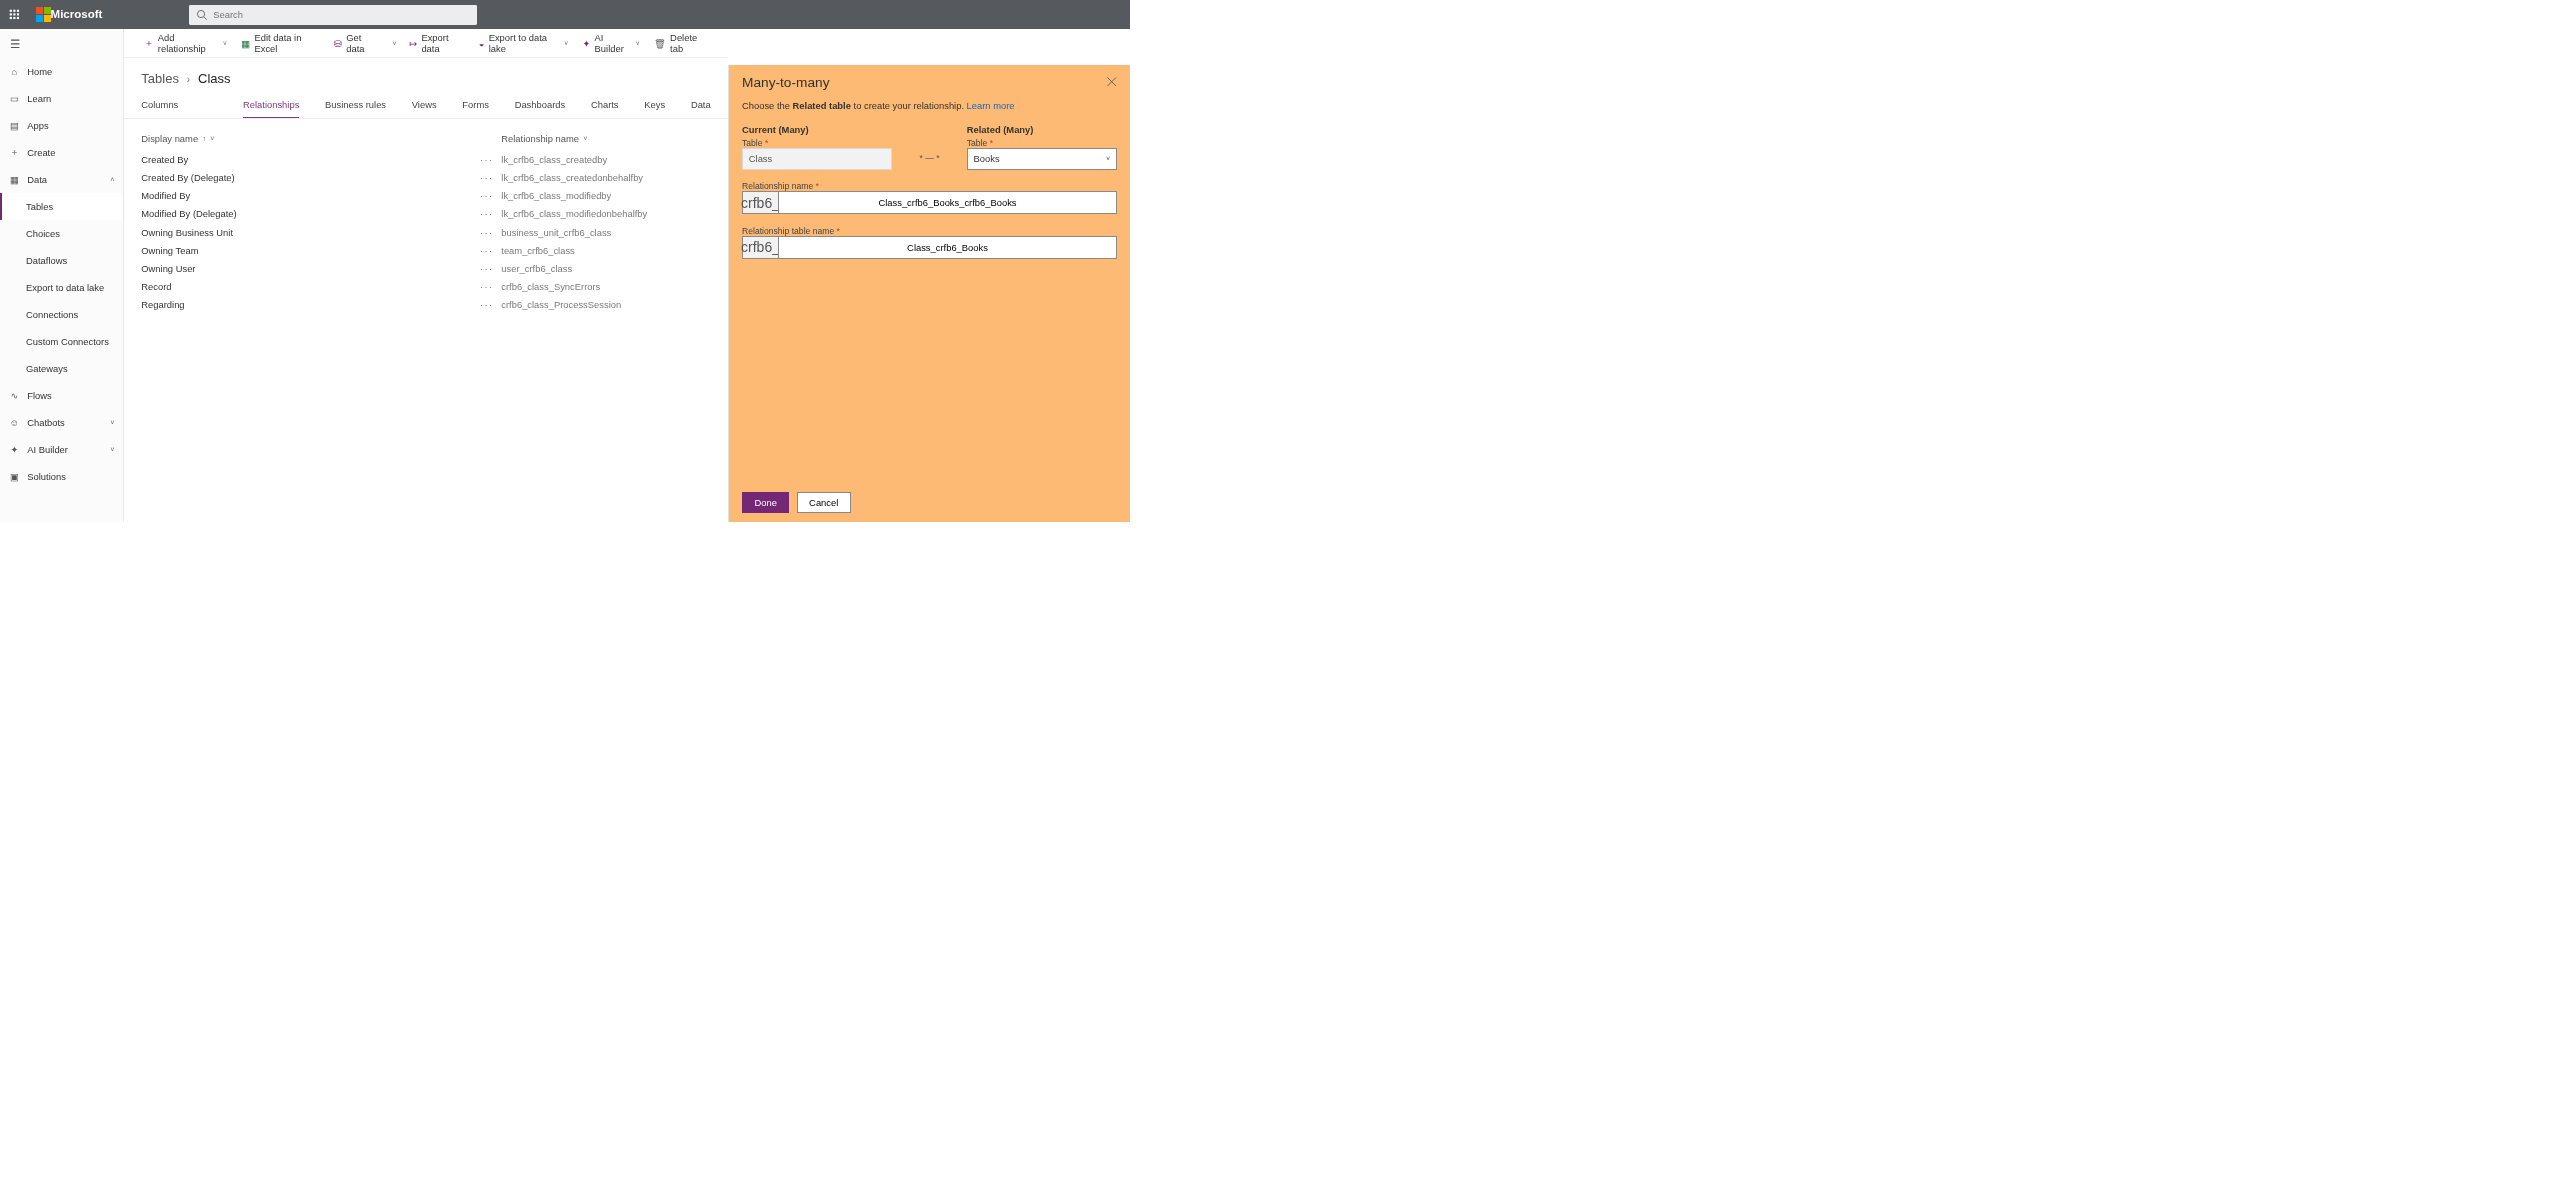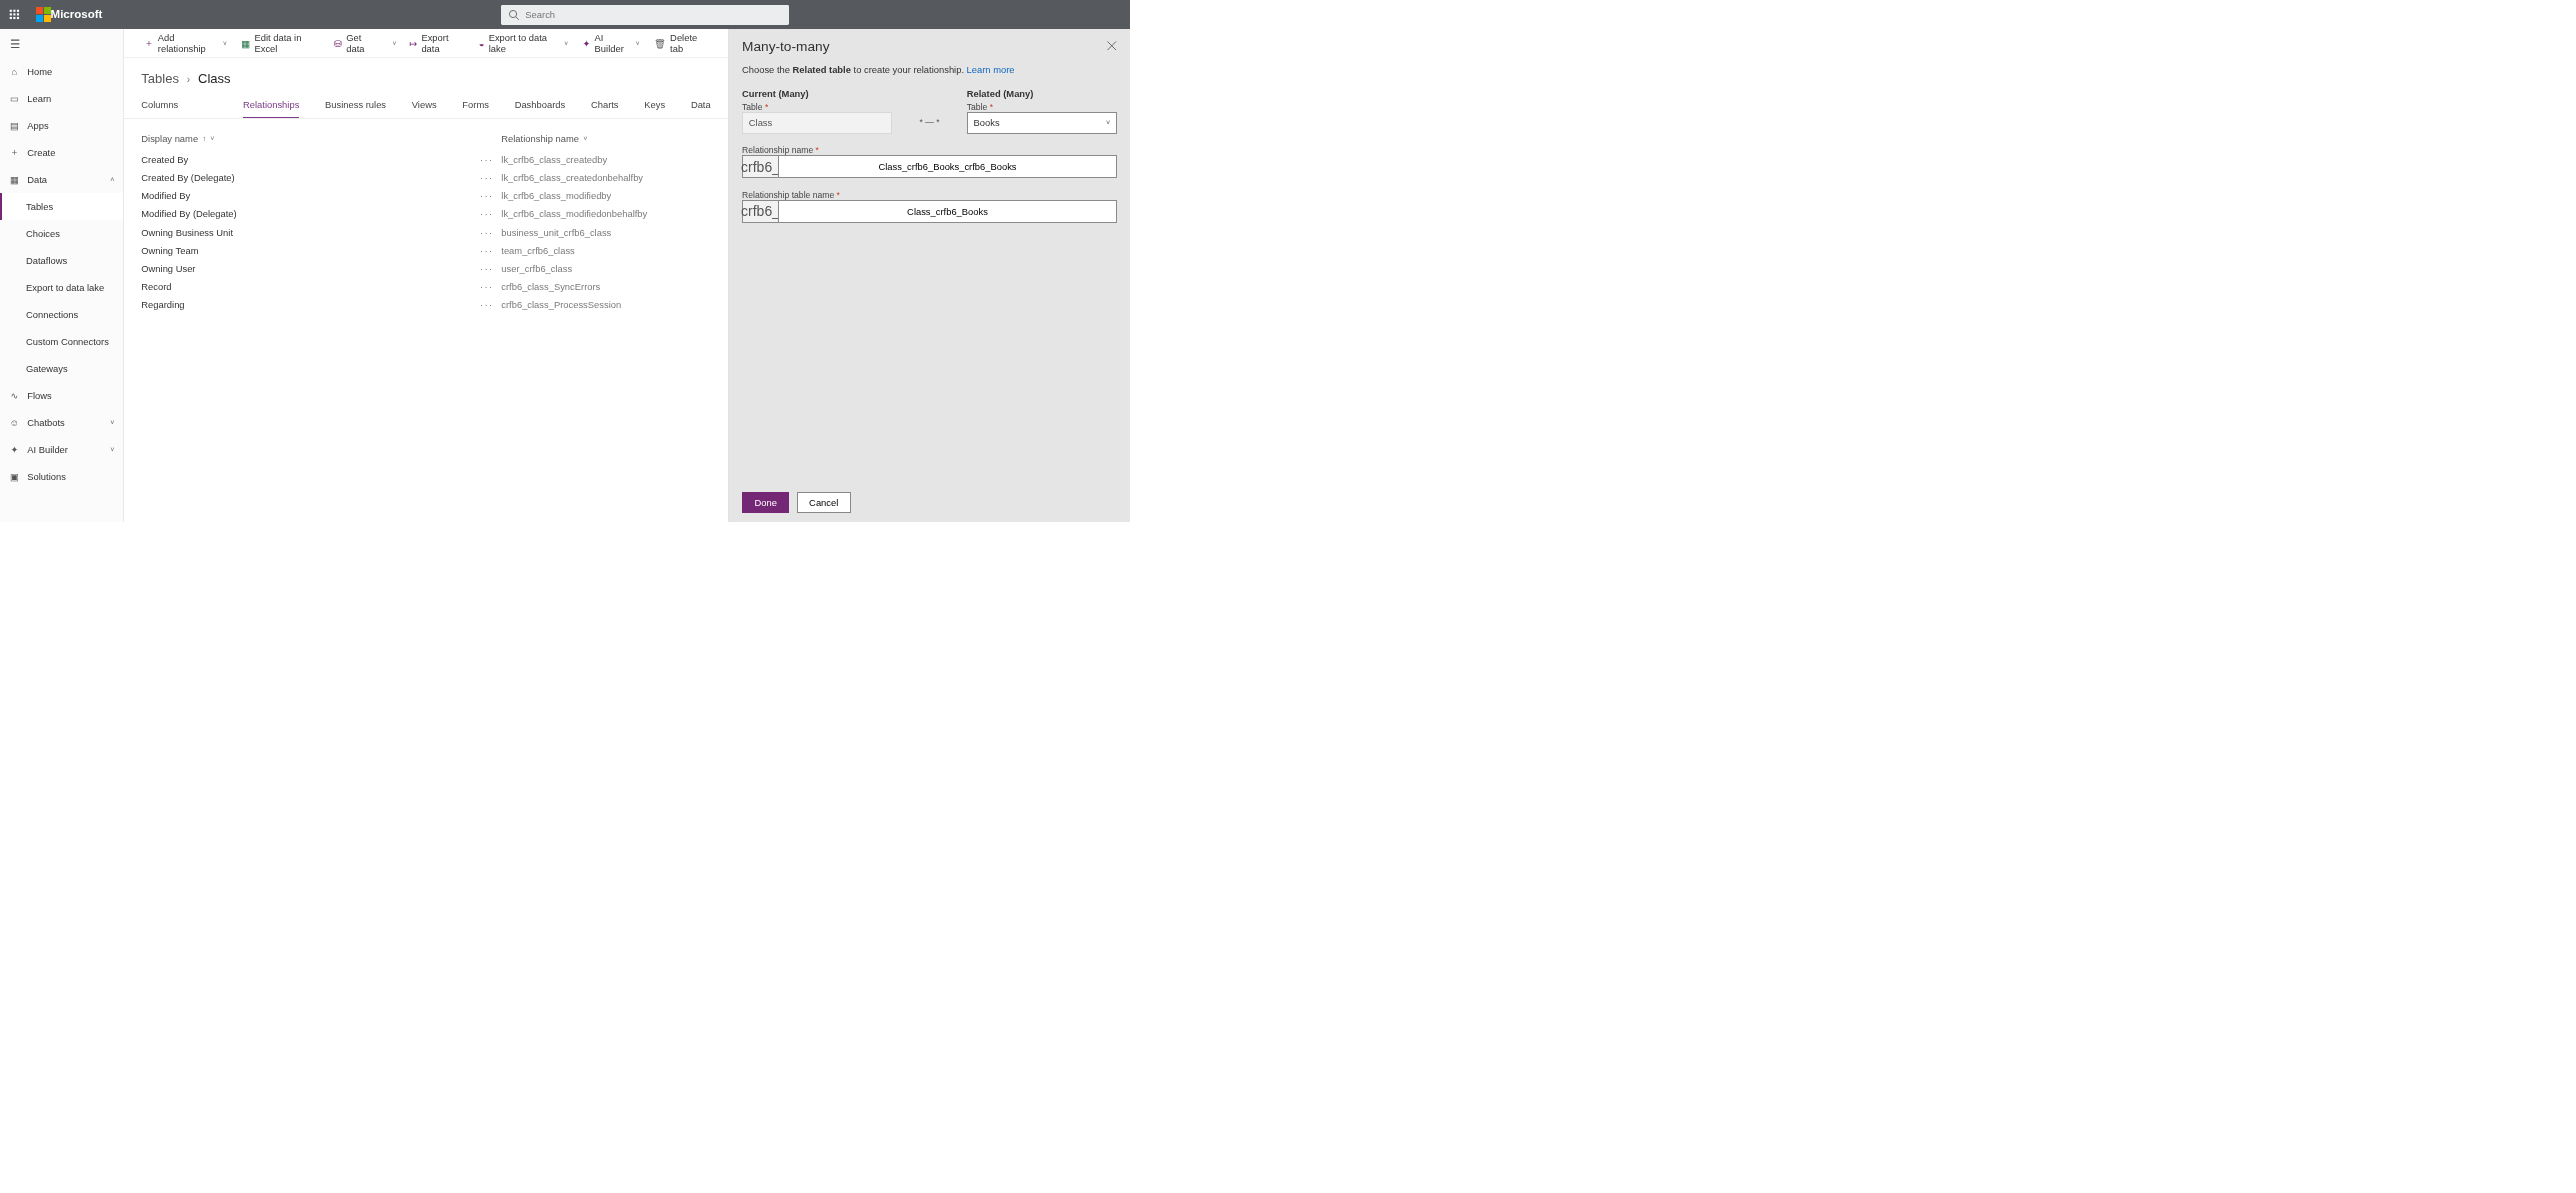--- a/index.html
+++ b/index.html
@@ -7,21 +7,21 @@
   .root { display: flex; flex-direction: column; width: 1130px; height: 522px; }
 
   
   .topbar { height: 29px; background: #56595e; display: flex; align-items: center; color: #fff; }
   .waffle { width: 29px; height: 29px; display:flex; align-items:center; justify-content:center; font-size:11.5px; color:#fff; }
   .ms-logo { display:flex; align-items:center; gap:0; padding:0 7.2px; }
   .ms-squares { width:14.4px; height:14.4px; display:grid; grid-template-columns:1fr 1fr; grid-template-rows:1fr 1fr; gap:1.4px; }
   .sq-r{background:#f25022;} .sq-g{background:#7fba00;} .sq-b{background:#00a4ef;} .sq-y{background:#ffb900;}
   .ms-word { font-size:11.5px; font-weight:600; }
   .app-name { font-size:10.8px; padding-left:21.6px; font-weight:400;margin-top:36px; }
-  .search-wrap { flex:1; display:flex; justify-content:center; }
+  .search-wrap { flex:1; display:flex; justify-content:flex-start; }
   .search-box { width:288px; height:20px; background:#ecedef; border-radius:1.4px; display:flex; align-items:center; padding:0 7.2px; color:#666; }
   .search-box svg { margin-right:5.8px; }
   .search-input { border:0; background:transparent; flex:1; font-size:9.4px; color:#333; outline:none; }
 
   
   .cols { flex:1; display:flex; min-height:0; }
 
   
   .sidebar { width:124px; border-right:0.7px solid #e8e8e8; background:#fbfbfb; display:flex; flex-direction:column; font-size:9.4px; color:#333; }
   .hamburger { height:29px; display:flex; align-items:center; padding-left:10px; color:#555; font-size:11.5px; }
@@ -49,21 +49,21 @@
   .gh .c1 { width:331px; display:flex; align-items:center; gap:4.3px; }
   .gh .c2 { flex:1; display:flex; align-items:center; gap:4.3px; }
   .grow { display:flex; padding:3.6px 0; color:#333; align-items:center; }
   .grow .c1 { width:331px; display:flex; align-items:center; }
   .grow .dots { width:29px; text-align:center; color:#777; cursor:pointer; letter-spacing:1.4px; }
   .grow .c2 { flex:1; color:#7a7a7a; }
   .sort-up { font-size:7.2px; }
   .chevd2 { font-size:7.2px; color:#777; }
 
   
-  .panel { width:402px; border-left:0.7px solid #e1e1e1; display:flex; flex-direction:column; background:#e5e5e5; }
+  .panel { width:402px; border-left:0.7px solid #e1e1e1; display:flex; flex-direction:column; background:#fdba74;margin-top:36px; }
   .phead { display:flex; align-items:center; justify-content:space-between; padding:10px 13px 7.2px 13px; }
   .ptitle { font-size:13.7px; font-weight:400; }
   .pclose { cursor:pointer; color:#555; font-size:11.5px; }
   .pbody { padding:2.9px 13px; flex:1; font-size:9.4px; color:#333; }
   .hint { margin-bottom:13px; }
   .hint a { color:#1068bf; text-decoration:none; }
   .pair { display:flex; align-items:flex-start; gap:25px; }
   .col { flex:1; }
   .lblbold { font-weight:600; font-size:9.4px; margin-bottom:2.9px; }
   .lbl { font-size:8.6px; color:#444; }

